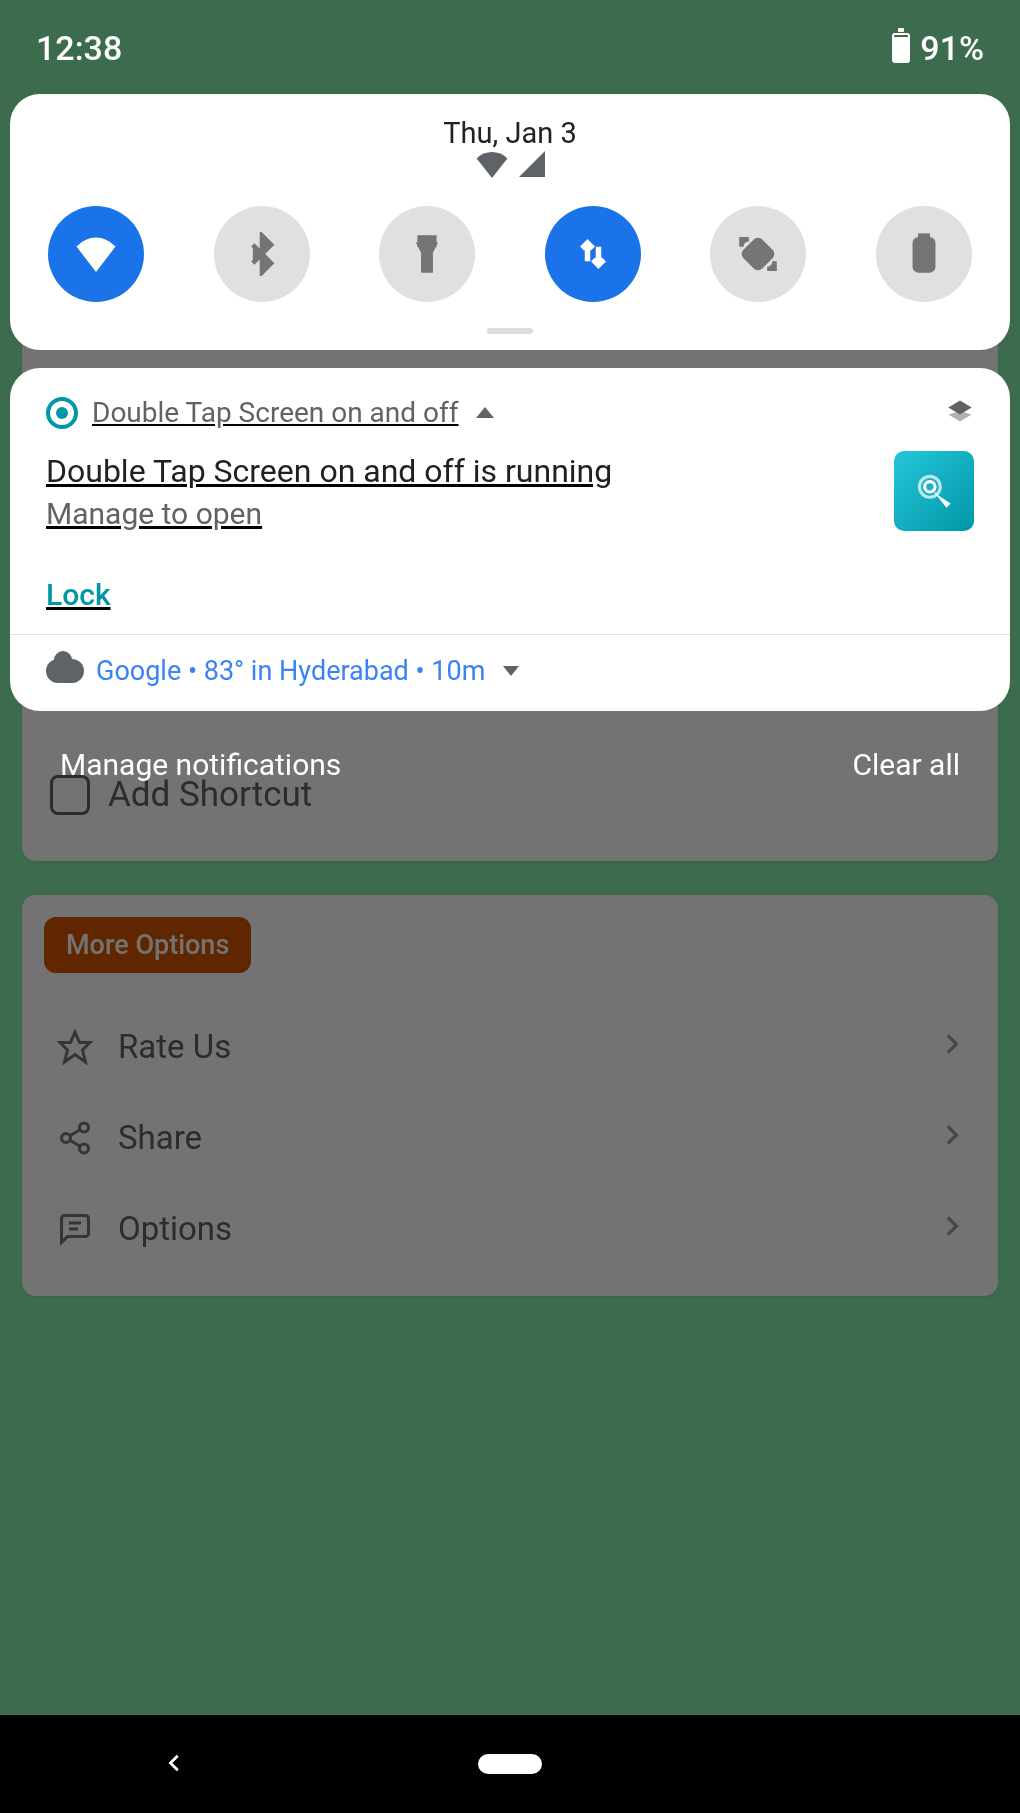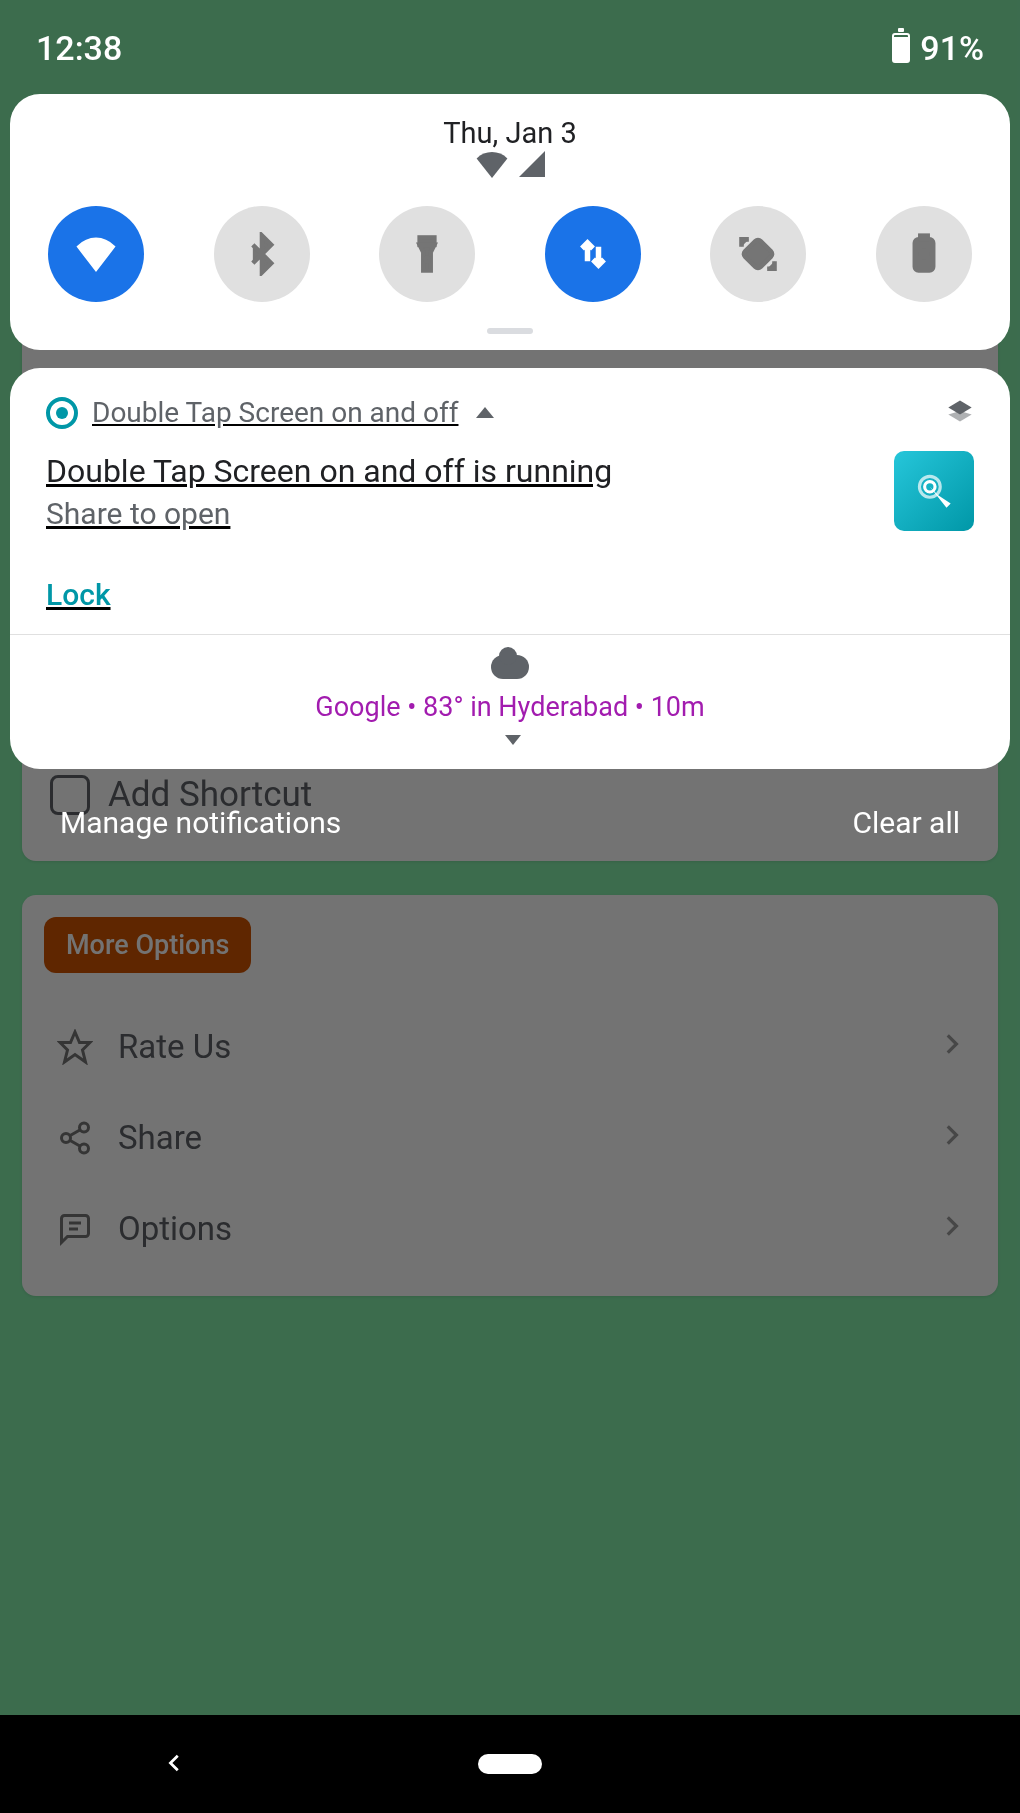--- a/index.html
+++ b/index.html
@@ -35,21 +35,21 @@
   .notif-app-icon::after { content:''; position:absolute; top:50%; left:50%; width:12px; height:12px; background:#0097a7; border-radius:50%; transform:translate(-50%,-50%);}
   .notif-app-name { font-size: 28px; color: #5f6368; }
   .chev-up { margin-left:4px; width:0; height:0; border-left:9px solid transparent; border-right:9px solid transparent; border-bottom:11px solid #5f6368; }
   .notif-layers { margin-left:auto; }
   .notif-body { display:flex; justify-content:space-between; align-items:flex-end; margin-top:22px; }
   .notif-title { font-size: 32px; color:#202124; font-weight:400; margin-bottom:6px;}
   .notif-sub { font-size: 30px; color:#5f6368; }
   .notif-thumb { width:80px; height:80px; background: linear-gradient(135deg,#26c6da,#0097a7); border-radius:10px; display:flex; align-items:center; justify-content:center; }
   .notif-action { margin-top: 46px; font-size:30px; color:#0097a7; font-weight:500;}
   .notif-divider { height:1px; background:#e0e0e0; }
-  .notif-weather { padding: 20px 36px 24px; display:flex; align-items:center; gap:12px; font-size:27px; color:#a21caf;flex-direction:column;}
+  .notif-weather { padding: 20px 36px 24px; display:flex; align-items:center; gap:12px; font-size:27px; color:#3b82f6;}
   .cloud-icon { width:38px; height:24px; background:#5f6368; border-radius:12px; position:relative;}
   .cloud-icon::before{content:''; position:absolute; top:-8px; left:8px; width:18px; height:18px; background:#5f6368; border-radius:50%;}
   .chev-down-sm { width:0; height:0; border-left:8px solid transparent; border-right:8px solid transparent; border-top:10px solid #5f6368; margin-left:6px;}
 
   
   .notif-footer { display:flex; justify-content:space-between; padding: 36px 60px; font-size:30px; color:#fff; position:relative; z-index:9;}
 
   
   .bg-app { position:absolute; top:0; left:0; right:0; bottom:0; background:#86efac; z-index:1;}
   .bg-dim { position:absolute; inset:0; background:rgba(0,0,0,0.55); z-index:2; pointer-events:none;}
@@ -201,21 +201,21 @@
       <span class="notif-layers">
         <svg width="28" height="28" viewBox="0 0 24 24" fill="#5f6368">
             <polygon points="12,3 22,9 12,15 2,9"></polygon>
             <polygon points="12,12 22,15 12,21 2,15" opacity="0.5"></polygon>
           </svg>
       </span>
     </div>
     <div class="notif-body">
       <div>
         <div class="notif-title">Double Tap Screen on and off is running</div>
-        <div class="notif-sub">Share to open</div>
+        <div class="notif-sub">Manage to open</div>
       </div>
       <div class="notif-thumb">
         <svg width="50" height="50" viewBox="0 0 24 24" fill="#fff">
             <circle cx="10" cy="10" r="5" fill="none" stroke="#fff" stroke-width="1.5" opacity="0.7"></circle>
             <circle cx="10" cy="10" r="2.5" fill="none" stroke="#fff" stroke-width="1.5"></circle>
             <path d="M10 10 L18 20 L20 18 L14 14 Z" fill="#fff"></path>
           </svg>
       </div>
     </div>
     <div class="notif-action">Lock</div>

